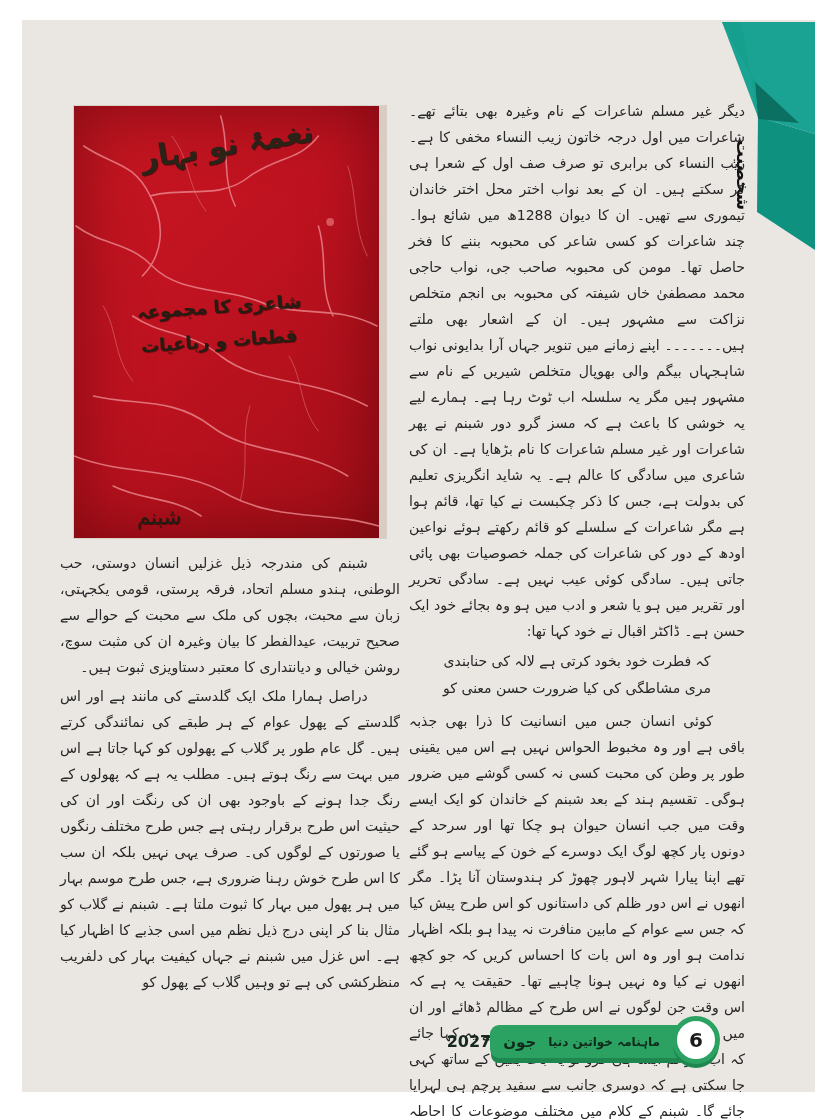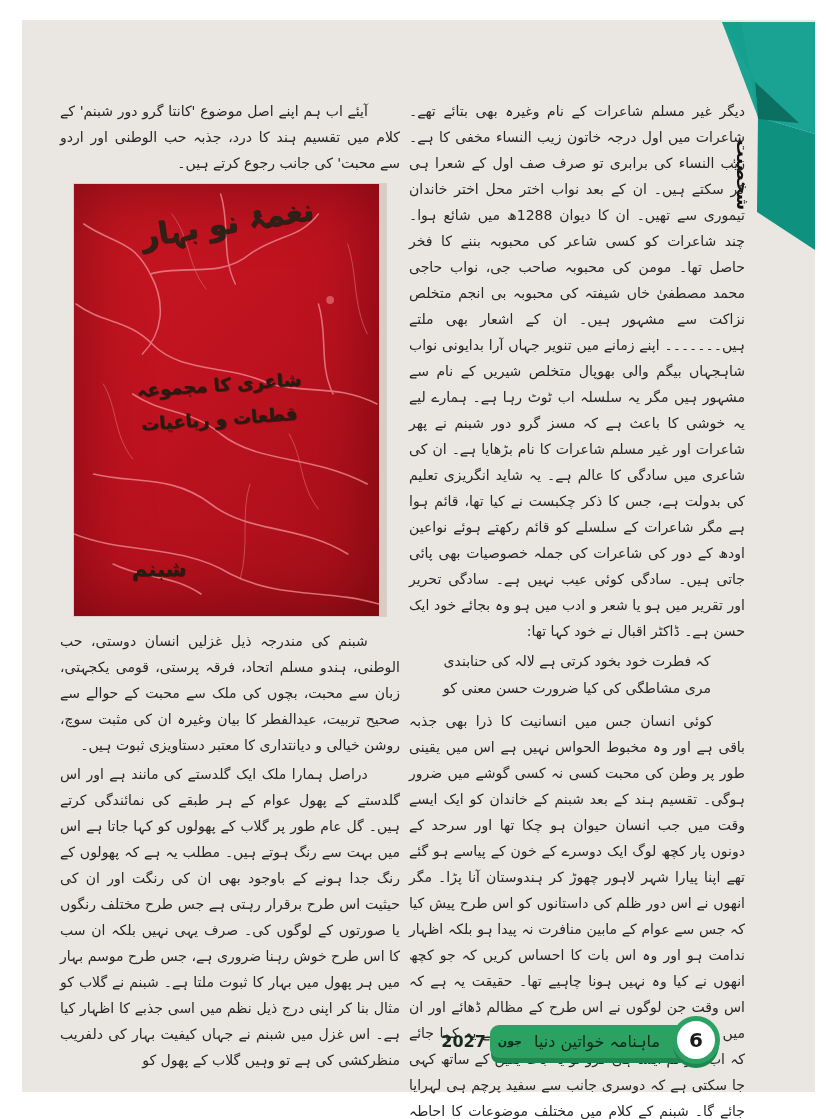--- a/index.html
+++ b/index.html
@@ -28,31 +28,31 @@
                 box-shadow:inset 0 0 70px rgba(70,0,6,.55), 0 0 0 1px #d9cfc7;
                 border-right:7px solid #d8cdc3; overflow:hidden; }
   .cracks { position:absolute; inset:0; width:100%; height:100%; }
   .cover-title { position:absolute; left:28px; top:26px; width:250px; text-align:center;
                  transform:rotate(-9deg); font-size:30px; font-weight:bold; color:#2b2318;
                  text-shadow:1px 1px 0 rgba(0,0,0,.5); }
   .cover-sub { position:absolute; left:30px; width:230px; text-align:center; transform:rotate(-4deg);
                font-size:18px; font-weight:bold; color:#241d12; text-shadow:1px 1px 0 rgba(0,0,0,.45); }
   .cover-sub1 { top:188px; }
   .cover-sub2 { top:222px; }
-  .cover-author { position:absolute; left:40px; top:372px; width:90px; text-align:center;
-                  font-size:21px; font-weight:bold; color:#241d12; text-shadow:1px 1px 0 rgba(0,0,0,.45); }
+  .cover-author { position:absolute; left:40px; top:398px; width:90px; text-align:center;
+                  font-size:21px; font-weight:normal; color:#241d12; text-shadow:1px 1px 0 rgba(0,0,0,.45); }
 
   
   .footer-bar { position:absolute; left:468px; top:1005px; width:206px; height:33px;
                 background:#2ba162; border-radius:9px 14px 16px 9px;
                 box-shadow:0 6px 0 -1px #1e8750;
                 display:flex; align-items:center; direction:rtl;
                 padding:0 36px 0 14px; gap:12px; }
-  .footer-bar .mag   { color:#0e2b1c; font-size:16px; font-weight:normal; white-space:nowrap; }
-  .footer-bar .month { color:#0e2b1c; font-size:11px; font-weight:bold; }
+  .footer-bar .mag   { color:#0e2b1c; font-size:12px; font-weight:bold; white-space:nowrap; }
+  .footer-bar .month { color:#0e2b1c; font-size:15px; font-weight:bold; }
   .footer-bar .year  { color:#17291f; font-size:16px; font-weight:bold; font-family:"DejaVu Sans", sans-serif; }
   .page-badge { position:absolute; left:650px; top:996px; width:48px; height:48px; border-radius:50%;
                 background:#ffffff; border:5px solid #2ba162; box-shadow:0 5px 0 -1px #1e8750;
                 display:flex; align-items:center; justify-content:center;
                 font-size:20px; font-weight:bold; color:#1a1a1a; }
 </style>
 </head>
 <body>
 
 <div class="canvas">
@@ -61,21 +61,20 @@
     <svg class="corner-svg" viewBox="0 0 100 270" aria-hidden="true">
       <polygon points="7,0 100,0 100,112 43,95" fill="#1aa392"></polygon>
       <polygon points="43,95 100,112 100,228 42,190" fill="#0f9180"></polygon>
       <polygon points="40,60 84,101 43,97" fill="#0b6f62"></polygon>
       <polygon points="7,0 26,0 43,95 40,60" fill="#14a08d"></polygon>
     </svg>
 
     <div class="section-tag">شخصیت</div>
 
     <div class="col col-left">
-      <p class="indent">آیئے اب ہم اپنے اصل موضوع 'کانتا گرو دور شبنم' کے کلام میں تقسیم ہند کا درد، جذبہ حب الوطنی اور اردو سے محبت' کی جانب رجوع کرتے ہیں۔</p>
 
       <div class="book-cover">
         <svg class="cracks" viewBox="0 0 312 432" preserveAspectRatio="none" aria-hidden="true">
           <g stroke="#ef9096" fill="none" stroke-width="1.6" opacity="0.75" stroke-linecap="round">
             <path d="M10,40 C40,60 60,55 78,90 C95,120 90,150 70,170"></path>
             <path d="M78,90 C110,80 150,95 180,70 C210,50 230,55 250,30"></path>
             <path d="M2,120 C30,140 55,135 80,160 C110,190 160,180 200,200"></path>
             <path d="M200,200 C240,210 270,200 310,220"></path>
             <path d="M60,210 C90,230 120,225 150,250 C190,280 240,270 300,300"></path>
             <path d="M20,290 C60,300 100,290 140,320 C180,350 230,340 280,370"></path>

